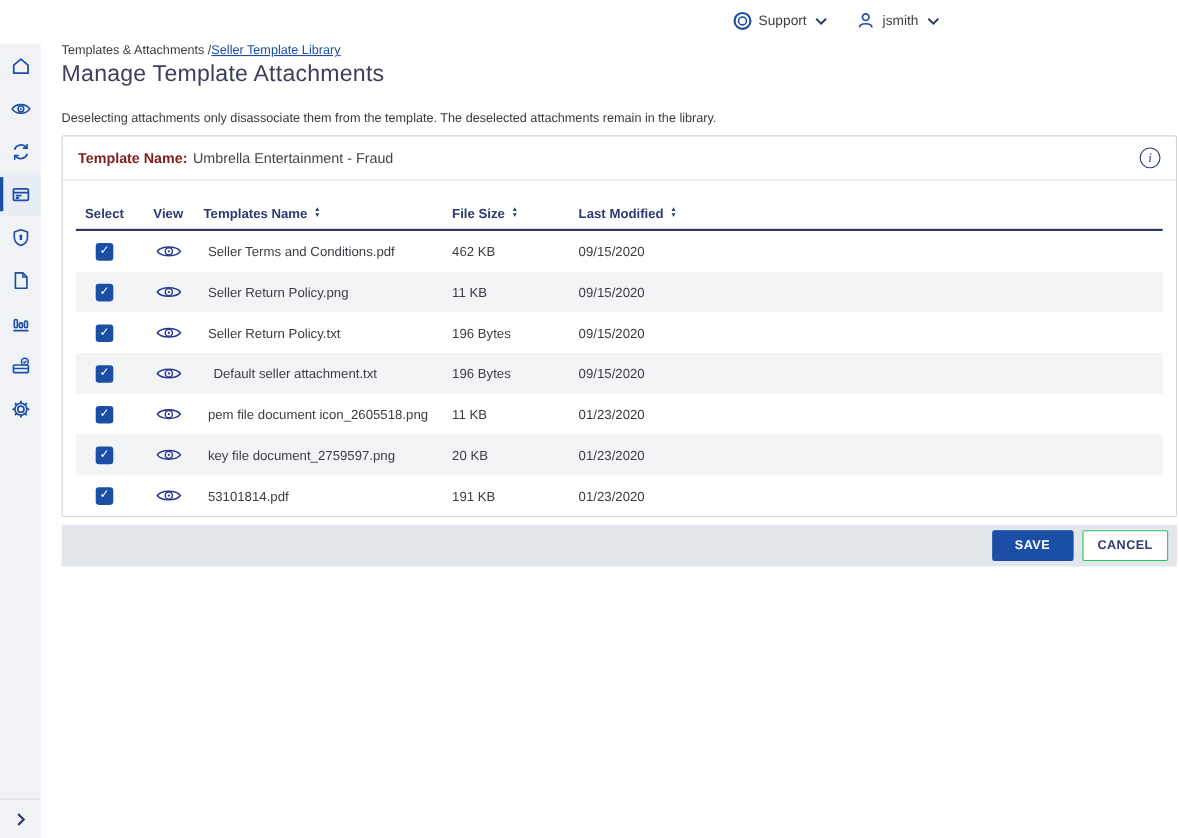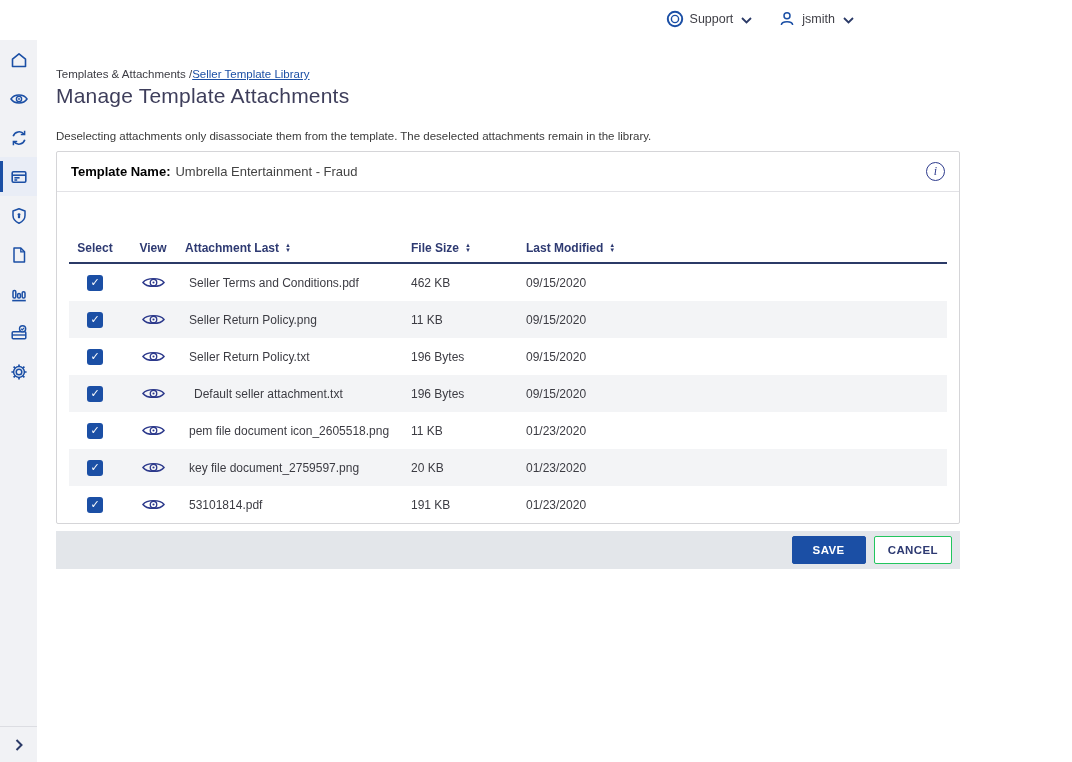--- a/index.html
+++ b/index.html
@@ -15,42 +15,42 @@
 
   
   .sidebar { position:absolute; left:0; top:40px; width:37px; height:722px; background:#f1f2f5; }
   .nav-item { position:relative; height:39px; display:flex; align-items:center; justify-content:center; cursor:pointer; }
   .nav-item.active { background:#e9edf6; }
   .nav-item.active::before { content:""; position:absolute; left:0; top:4px; bottom:4px; width:3px; background:#1b4fa5; }
   .sidebar-footer { position:absolute; bottom:0; left:0; width:37px; height:36px;
     border-top:1px solid #dcdde2; display:flex; align-items:center; justify-content:center; cursor:pointer; }
 
   
-  .main { position:absolute; left:56px; top:56px; width:904px; }
+  .main { position:absolute; left:56px; top:28px; width:1014px; }
   .breadcrumb { margin-top:12px; font-size:11.5px; color:#3c3c43; }
   .breadcrumb a { color:#1b4fa5; text-decoration:underline; cursor:pointer; }
   .page-title { margin-top:4px; font-size:21px; font-weight:400; color:#3e3e5b; letter-spacing:.2px; }
   .btn-add { position:absolute; top:20px; right:0; background:#fff; border:1px solid #1b4fa5; color:#1b4fa5;
     font-size:11.5px; font-weight:700; letter-spacing:.4px; padding:8px 16px; border-radius:2px; cursor:pointer;
     font-family:inherit; }
   .note { margin-top:22px; font-size:11.5px; color:#3a3a3a; }
 
   
   .card { margin-top:9px; border:1px solid #d5d5d8; border-radius:2px; background:#fff; }
   .card-head { display:flex; align-items:center; padding:10px 14px; border-bottom:1px solid #e2e2e6; }
-  .card-head .t-label { font-size:13px; font-weight:700; color:#000000; }
+  .card-head .t-label { font-size:13px; font-weight:700; color:#7f1d1d; }
   .card-head .t-value { font-size:13px; color:#444; margin-left:5px; }
   .info { margin-left:auto; cursor:pointer; width:19px; height:19px; border:1.5px solid #2d3a8c; border-radius:50%;
     display:flex; align-items:center; justify-content:center; color:#2d3a8c;
     font-family:"Liberation Serif",serif; font-style:italic; font-size:12px; }
   .card-body { padding:14px 12px 0 12px; }
   .section-title { font-size:13px; font-weight:700; color:#333; padding-left:8px; }
 
   
-  .tbl { margin-top:28px; }
+  .tbl { margin-top:2px; }
   .thead, .trow { display:grid; grid-template-columns:52px 64px 226px 115px 1fr; align-items:center; }
   .thead { height:30px; border-bottom:2px solid #2b3a67; }
   .th { font-size:12px; font-weight:700; color:#2e3a72; display:flex; align-items:center; gap:6px; }
   .th.center { justify-content:center; }
   .sort { display:inline-flex; flex-direction:column; line-height:5px; font-size:6px; color:#2e3a72; cursor:pointer; }
   .sort::before { content:"▲"; } .sort::after { content:"▼"; }
   .trow { height:37px; }
   .trow:nth-child(even) { background:#f3f4f6; }
   .cell { font-size:12px; color:#3c3c43; }
   .c-center { display:flex; justify-content:center; }
@@ -214,21 +214,21 @@
       <span class="info">i</span>
     </div>
 
     <div class="card-body">
 
       <div class="tbl">
         <div class="thead">
           <div class="th center">Select</div>
           <div class="th center">View</div>
           <div class="th">
-              <span>Attachment Last</span>
+              <span>Templates Name</span>
               <span class="sort"></span>
             </div>
           <div class="th">
               <span>File Size</span>
               <span class="sort"></span>
             </div>
           <div class="th">
               <span>Last Modified</span>
               <span class="sort"></span>
             </div>

